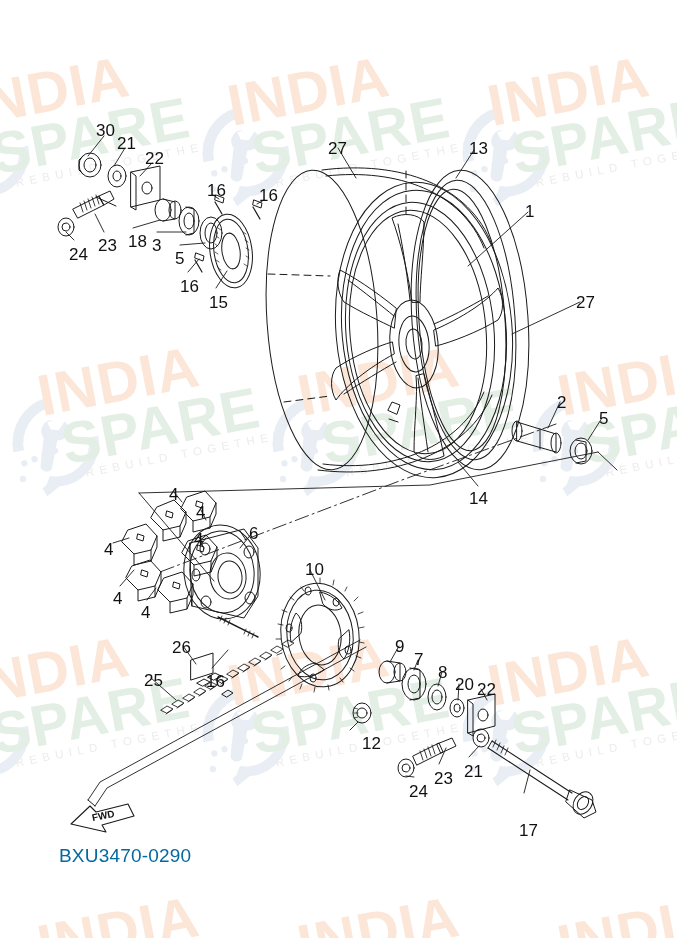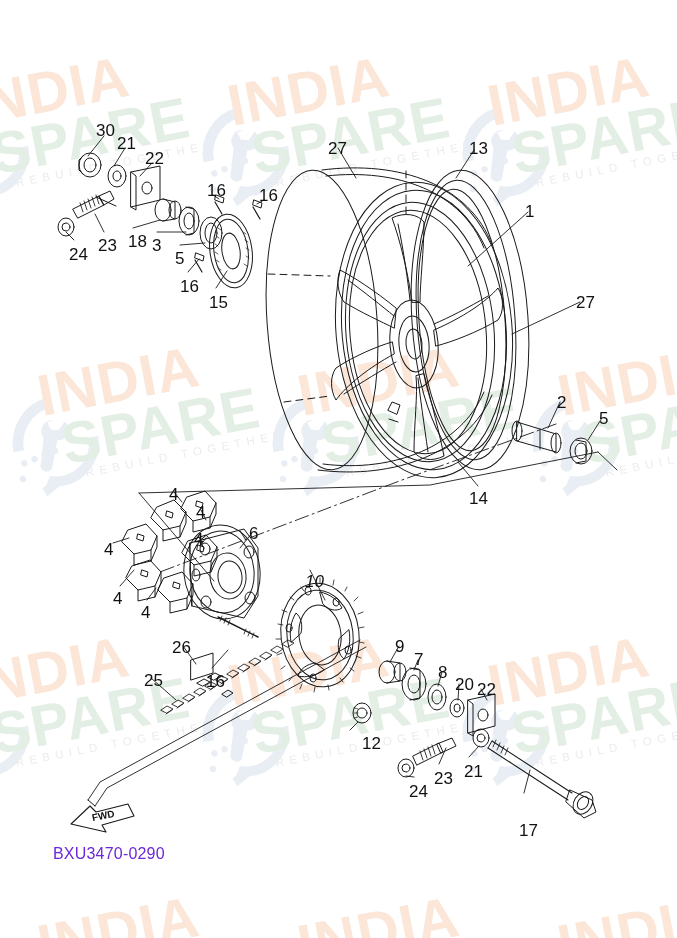--- a/index.html
+++ b/index.html
@@ -102,25 +102,25 @@
   
   #footer {
     position: absolute;
     left: 0; top: 0;
     width: 677px;
     height: 938px;
     z-index: 4;
   }
   #diagram-code {
     position: absolute;
-    left: 53px;
+    left: 59px;
     top: 845px;
     font-family: "Liberation Sans", sans-serif;
-    font-size: 16px;
-    color: #6d28d9;
+    font-size: 19px;
+    color: #0369a1;
     letter-spacing: 0.2px;
     white-space: nowrap;
   }
   #fwd-marker {
     position: absolute;
     left: 68px;
     top: 800px;
     width: 72px;
     height: 42px;
   }
@@ -733,21 +733,21 @@
       <div class="pnum" style="left: 557px; top: 394px;">2</div>
       <div class="pnum" style="left: 599px; top: 410px;">5</div>
       <div class="pnum" style="left: 469px; top: 490px;">14</div>
       <div class="pnum" style="left: 169px; top: 486px;">4</div>
       <div class="pnum" style="left: 196px; top: 504px;">4</div>
       <div class="pnum" style="left: 104px; top: 541px;">4</div>
       <div class="pnum" style="left: 194px; top: 531px;">4</div>
       <div class="pnum" style="left: 113px; top: 590px;">4</div>
       <div class="pnum" style="left: 141px; top: 604px;">4</div>
       <div class="pnum" style="left: 249px; top: 525px;">6</div>
-      <div class="pnum" style="left: 305px; top: 573px; font-style: italic;">10</div>
+      <div class="pnum" style="left: 305px; top: 561px;">10</div>
       <div class="pnum" style="left: 164px; top: 639px; margin-left: 8px;">26</div>
       <div class="pnum" style="left: 206px; top: 673px;">16</div>
       <div class="pnum" style="left: 144px; top: 672px;">25</div>
       <div class="pnum" style="left: 395px; top: 638px;">9</div>
       <div class="pnum" style="left: 414px; top: 651px;">7</div>
       <div class="pnum" style="left: 438px; top: 664px;">8</div>
       <div class="pnum" style="left: 455px; top: 676px;">20</div>
       <div class="pnum" style="left: 477px; top: 681px;">22</div>
       <div class="pnum" style="left: 344px; top: 735px; margin-left: 18px;">12</div>
       <div class="pnum" style="left: 464px; top: 763px;">21</div>

